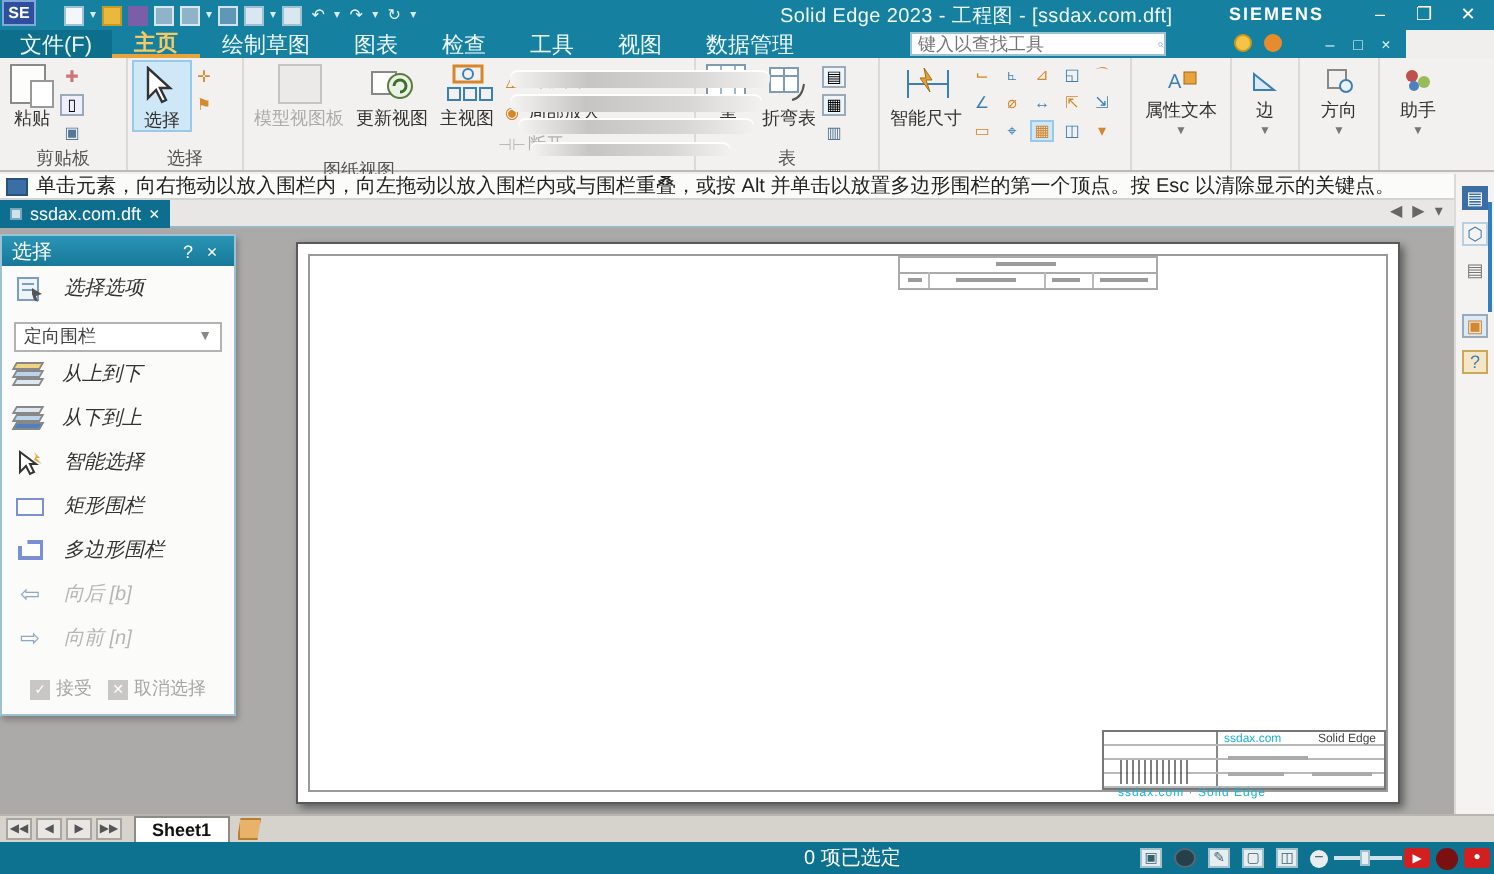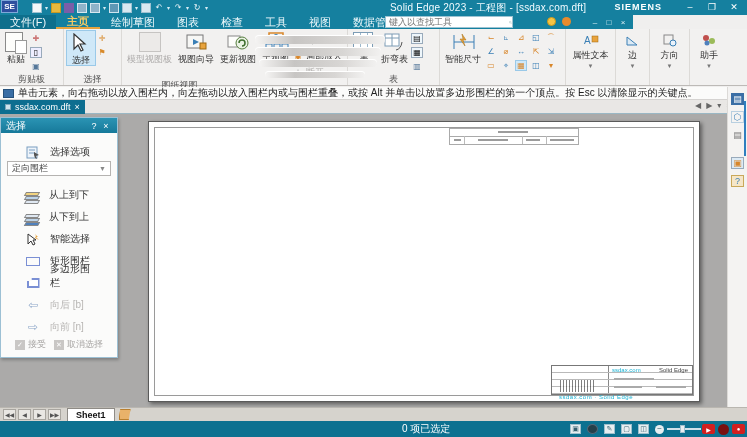--- a/index.html
+++ b/index.html
@@ -18,21 +18,21 @@
   .qi.save { background:#8fb3c9; border:1px solid #d7e7ef; }
   .qi.winic { background:#5f98b5; border:1px solid #cfe4ee; }
   .qi.copy { background:#d9e8f0; border:1px solid #9fc2d2; }
   .dd { color:#d6ecf4; font-size:6px; }
   .title-text { position:absolute; left:390px; top:1px; font-size:10px; color:#f2fbff; letter-spacing:.2px; }
   .brand { position:absolute; right:85px; top:2px; font-size:9px; font-weight:bold; letter-spacing:1px; color:#ffffff; }
   .winctl { position:absolute; right:2px; top:0; display:flex; }
   .winctl span { width:22px; height:14px; display:flex; align-items:center; justify-content:center; font-size:9px; color:#fff; }
 
   
-  .menubar { position:absolute; left:0; top:15px; width:633px; height:14px; background:#15809f; display:flex; align-items:center; color:#eef8fb; }
+  .menubar { position:absolute; left:0; top:15px; width:703px; height:14px; background:#15809f; display:flex; align-items:center; color:#eef8fb; }
   .menubar .file { padding:0 10px; font-size:11px; height:14px; display:flex; align-items:center; background:#0e6f8c; }
   .mtab { padding:0 11px; font-size:11px; height:14px; display:flex; align-items:center; }
   .mtab.active { color:#f5c964; border-bottom:2px solid #e8a33d; font-weight:bold; }
   .searchbox { position:absolute; right:120px; top:1px; width:128px; height:12px; background:#fff; border:1px solid #9dc3d2; display:flex; align-items:center; }
   .searchbox input { flex:1; border:0; outline:none; font-size:9px; padding:0 3px; color:#555; font-family:inherit; background:transparent; }
   .smiley { width:9px; height:9px; border-radius:50%; display:inline-block; }
   .smiley.y { background:#f6c445; border:1px solid #cf9a18; }
   .smiley.o { background:#e88b2d; border:1px solid #b96а12; border-color:#b9650f; }
   .docctl { display:flex; gap:2px; position:absolute; right:4px; top:3px; color:#dff0f6; font-size:8px; }
   .docctl span { width:12px; text-align:center; }
@@ -91,21 +91,21 @@
   .tblock .barcode { position:absolute; left:8px; bottom:2px; width:34px; height:12px;
      background:repeating-linear-gradient(90deg,#555 0 1px,#fff 1px 3px); opacity:.75; }
   .caption { position:absolute; right:66px; bottom:1px; font-size:6px; letter-spacing:.5px; }
 
   
   .panel { position:absolute; left:0; top:3px; width:118px; background:#fbfbfa; border:1px solid #9cc0d4; box-shadow:1px 2px 3px rgba(0,0,0,.25); }
   .ptitle { height:15px; background:linear-gradient(#2b94b4,#16799a); color:#fff; display:flex; align-items:center; padding:0 5px; font-size:10px; }
   .ptitle .sp { flex:1; }
   .ptitle .pbtn { width:12px; text-align:center; font-size:9px; }
   .pbody { padding:4px 0 6px 0; }
-  .prow { display:flex; align-items:flex-end; height:22px; padding:0 24px; gap:9px; color:#333; font-size:10px; }
+  .prow { display:flex; align-items:flex-start; height:22px; padding:0 6px; gap:9px; color:#333; font-size:10px;font-style:italic; }
   .prow.dim { color:#b8b6b4; }
   .pico { width:16px; height:14px; flex:none; display:flex; align-items:center; justify-content:center; font-size:11px; }
   .combo { margin:2px 6px 4px 6px; height:15px; border:1px solid #b5b3b1; background:#fff; display:flex; align-items:center; padding:0 4px; font-size:9px; color:#444; }
   .combo .sp { flex:1; }
   .combo .chv { font-size:7px; color:#888; }
   .pfooter { display:flex; justify-content:center; gap:8px; margin-top:4px; color:#a9a7a5; font-size:9px; }
   .pfooter .fbtn { display:flex; align-items:center; gap:3px; }
   .chk { width:10px; height:10px; background:#c9c7c5; color:#fff; font-size:7px; display:flex; align-items:center; justify-content:center; }
   .shape-rect { width:14px; height:9px; border:1px solid #7a8fd4; }
   .shape-poly { width:13px; height:10px; border:1px solid #7a8fd4; clip-path:polygon(0 30%,40% 30%,40% 0,100% 0,100% 100%,0 100%); background:#fff; box-shadow:0 0 0 1px #7a8fd4 inset; }
@@ -239,30 +239,20 @@
 
     <div class="rgroup" style="width:226px">
       <div class="content">
         <div class="rbig dim">
           <div class="ic" style="border:1px solid #c6c4c2;background:#eceae8"></div>
           <span>模型视图板</span>
         </div>
         <div class="rbig">
           <div class="ic">
             <svg width="22" height="20" viewBox="0 0 22 20">
-                <rect x="2" y="3" width="16" height="13" fill="#f7f7f5" stroke="#777"></rect>
-                <polygon points="8,7 14,10 8,13" fill="#3a7fb5"></polygon>
-                <rect x="15" y="11" width="6" height="6" fill="#e8a33d" stroke="#a06a10"></rect>
-              </svg>
-          </div>
-          <span>视图向导</span>
-        </div>
-        <div class="rbig">
-          <div class="ic">
-            <svg width="22" height="20" viewBox="0 0 22 20">
                 <rect x="1" y="4" width="12" height="11" fill="#fdfdfb" stroke="#888"></rect>
                 <circle cx="15" cy="11" r="6" fill="#eaf2e4" stroke="#567d3e"></circle>
                 <path d="M12 11 a3 3 0 1 1 3 3" fill="none" stroke="#3e6e2e" stroke-width="1.5"></path>
               </svg>
           </div>
           <span>更新视图</span>
         </div>
         <div class="rbig">
           <div class="ic">
             <svg width="24" height="20" viewBox="0 0 24 20">

